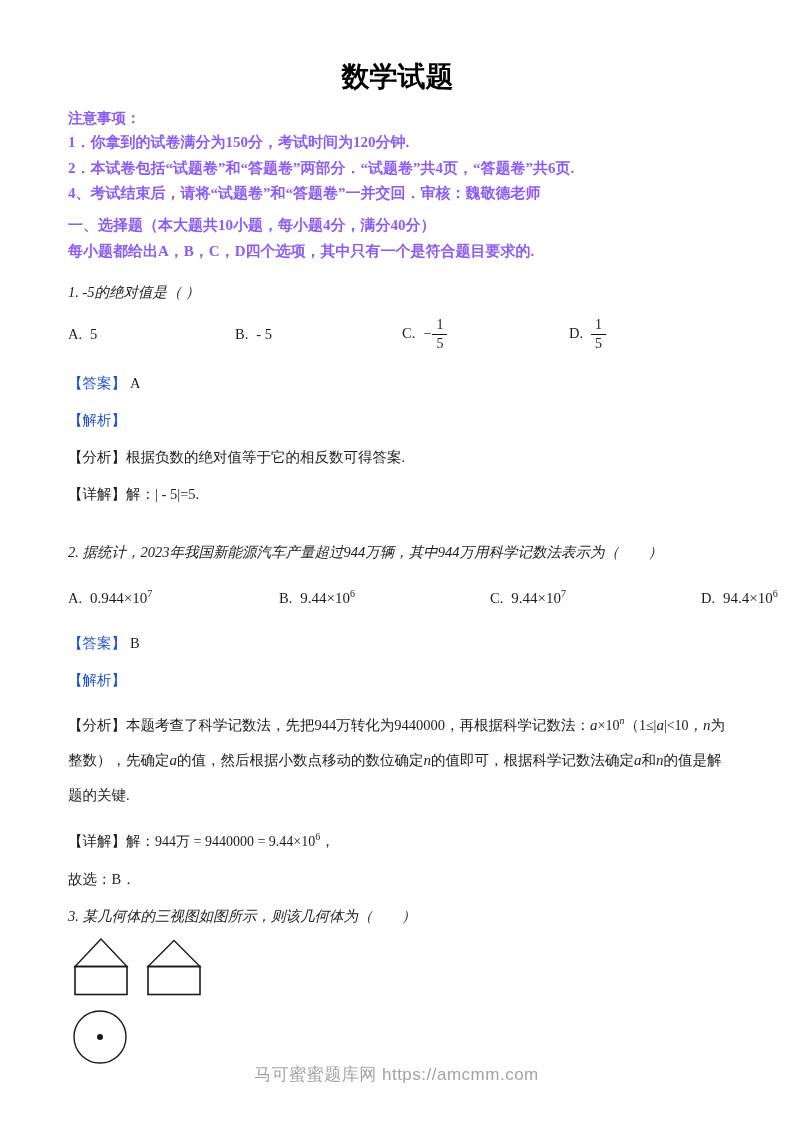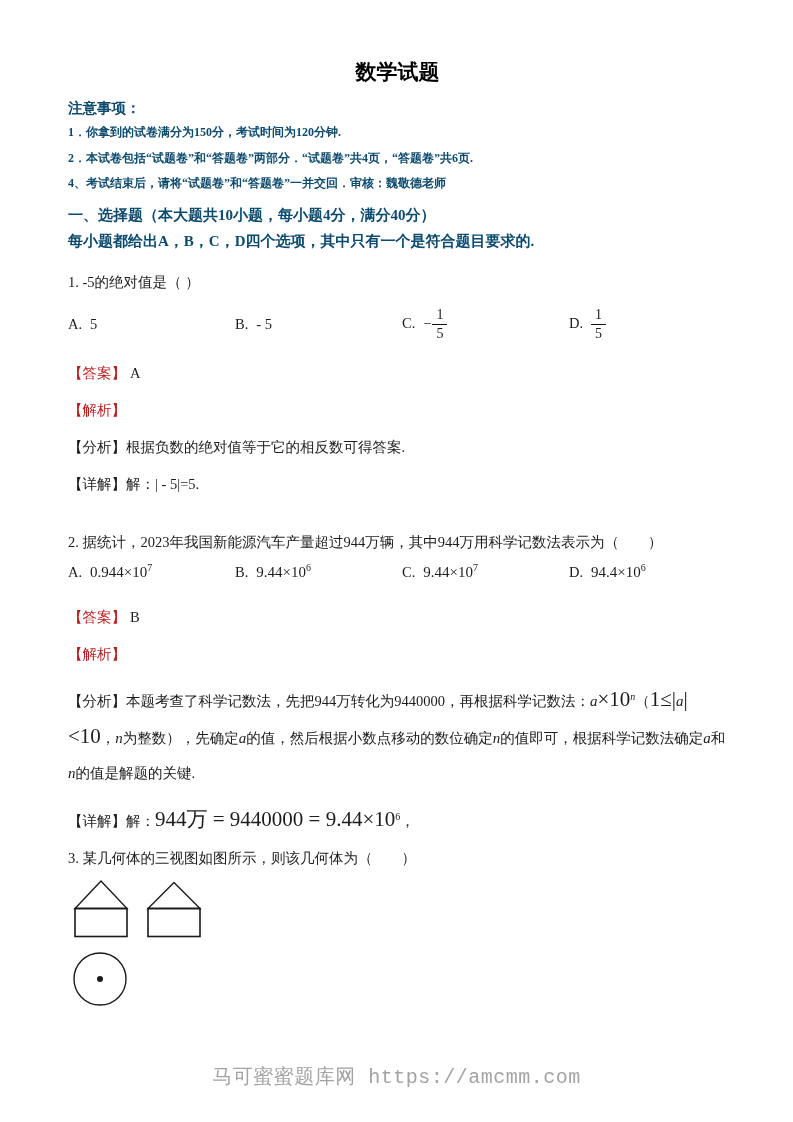--- a/index.html
+++ b/index.html
@@ -11,34 +11,34 @@
     background: #ffffff;
     font-family: "Liberation Serif", "DejaVu Serif", serif;
     color: #1c1c1c;
     overflow: hidden;
   }
   .content { padding: 58px 66px 0 68px; }
 
   h1.title {
     margin: 0 0 10px 0;
     text-align: center;
-    font-size: 21px;
+    font-size: 28px;
     font-weight: bold;
     color: #000;
     font-family: "Liberation Serif", "DejaVu Serif", serif;
   }
-  .b { font-weight: bold; color: #0c4a6e; }
+  .b { font-weight: bold; color: #8b5cf6; }
   p { margin: 0; font-size: 14.5px; }
 
   .notice-head { line-height: 24px; }
-  .notice-item { line-height: 25.5px; font-size: 12px; }
+  .notice-item { line-height: 25.5px; font-size: 15px; }
   .sec-head { line-height: 26px; margin-top: 5px; font-size: 15px; }
   .sec-sub  { line-height: 26px; font-size: 15px; }
 
-  .stem { margin-top: 17px; line-height: 22px; }
+  .stem { margin-top: 17px; line-height: 22px; font-style: italic; }
   .stem-gap { margin-top: 36px; }
 
   .options {
     display: grid;
     grid-template-columns: 167px 167px 167px 1fr;
     align-items: center;
     margin: 10px 0 6px 0;
     min-height: 44px;
   }
   .opt { font-size: 14.5px; white-space: nowrap; }
@@ -53,44 +53,44 @@
     vertical-align: middle;
     font-family: "Liberation Serif", "DejaVu Serif", serif;
     font-size: 14px;
     line-height: 1.15;
   }
   .frac .num { border-bottom: 1px solid #111; padding: 0 4px 1px 4px; display: block; }
   .frac .den { display: block; padding-top: 1px; }
   .minus { font-family: "Liberation Serif", serif; margin-right: 1px; }
 
   .ansline { margin: 15px 0; line-height: 22px; }
-  .tag { color: #b91c1c; }
+  .tag { color: #1d4ed8; }
   .ansletter { margin-left: 4px; }
 
   .para { margin: 15px 0; line-height: 22px; }
   .para-wide { margin: 17px 0; line-height: 35px; }
 
   .seg-m  { font-family: "Liberation Serif", "DejaVu Serif", serif; font-style: italic; font-size: 15px; }
-  .seg-mu { font-family: "Liberation Serif", "DejaVu Serif", serif; font-size: 21px; }
+  .seg-mu { font-family: "Liberation Serif", "DejaVu Serif", serif; font-size: 14px; }
   .seg-sup  { font-family: "Liberation Serif", serif; vertical-align: super; font-size: 10px; line-height: 0; }
   .seg-supi { font-family: "Liberation Serif", serif; font-style: italic; vertical-align: super; font-size: 10px; line-height: 0; }
 
   .figures { margin-top: 10px; }
   .fig-row { display: flex; gap: 17px; margin-left: 5px; }
   .fig-circle { margin-left: 4px; margin-top: 13px; }
   svg { display: block; }
 
   .footer {
     position: absolute;
     left: 0; right: 0;
     top: 1063px;
     text-align: center;
     color: #a3a3a3;
-    font-size: 20px;
-    font-family: Liberation Mono, monospace;
+    font-size: 17px;
+    font-family: Liberation Sans, sans-serif;
     letter-spacing: 0.5px;
   }
 </style>
 </head>
 <body>
 
 <div class="page">
   <div class="content">
 
     <h1 class="title">数学试题</h1>
@@ -131,39 +131,40 @@
 
       <p class="ansline"><span class="tag">【答案】</span><span class="ansletter">A</span></p>
       <p class="ansline"><span class="tag">【解析】</span></p>
       <p class="para">【分析】根据负数的绝对值等于它的相反数可得答案.</p>
       <p class="para">【详解】解：| - 5|=5.</p>
     </div>
 
     <div>
       <p class="stem stem-gap">2. 据统计，2023年我国新能源汽车产量超过944万辆，其中944万用科学记数法表示为（　　）</p>
 
-      <div class="options" style="min-height:36px; margin-top:2px;">
+      <div class="options" style="min-height:36px; margin-top:18px;gap:44px;">
         <span class="opt">
           <span class="opt-label">A.</span><span class="sci"><span>0.944×10</span><sup>7</sup></span>
         </span>
         <span class="opt">
           <span class="opt-label">B.</span><span class="sci"><span>9.44×10</span><sup>6</sup></span>
         </span>
         <span class="opt">
           <span class="opt-label">C.</span><span class="sci"><span>9.44×10</span><sup>7</sup></span>
         </span>
         <span class="opt">
           <span class="opt-label">D.</span><span class="sci"><span>94.4×10</span><sup>6</sup></span>
         </span>
       </div>
 
       <p class="ansline"><span class="tag">【答案】</span><span class="ansletter">B</span></p>
       <p class="ansline"><span class="tag">【解析】</span></p>
       <p class="para-wide"><span>【分析】本题考查了科学记数法，先把944万转化为9440000，再根据科学记数法：</span><span class="seg-m">a</span><span class="seg-mu">×10</span><span class="seg-supi">n</span><span>（</span><span class="seg-mu">1≤|</span><span class="seg-m">a</span><span class="seg-mu">|&lt;10</span><span>，</span><span class="seg-m">n</span><span>为整数），先确定</span><span class="seg-m">a</span><span>的值，然后根据小数点移动的数位确定</span><span class="seg-m">n</span><span>的值即可，根据科学记数法确定</span><span class="seg-m">a</span><span>和</span><span class="seg-m">n</span><span>的值是解题的关键.</span></p>
       <p class="para"><span>【详解】解：</span><span class="seg-mu">944万 = 9440000 = 9.44×10</span><span class="seg-sup">6</span><span>，</span></p>
+      <p class="para">故选：B．</p>
     </div>
 
     <div>
       <p class="stem" style="margin-top:14px;">3. 某几何体的三视图如图所示，则该几何体为（　　）</p>
 
       <div class="figures">
         <div class="fig-row">
           <svg width="56" height="59" viewBox="0 0 56 59">
             <polygon points="28,2 2,29.5 54,29.5" fill="none" stroke="#1a1a1a" stroke-width="1.4"></polygon>
             <rect x="2" y="29.5" width="52" height="28" fill="none" stroke="#1a1a1a" stroke-width="1.6"></rect>

